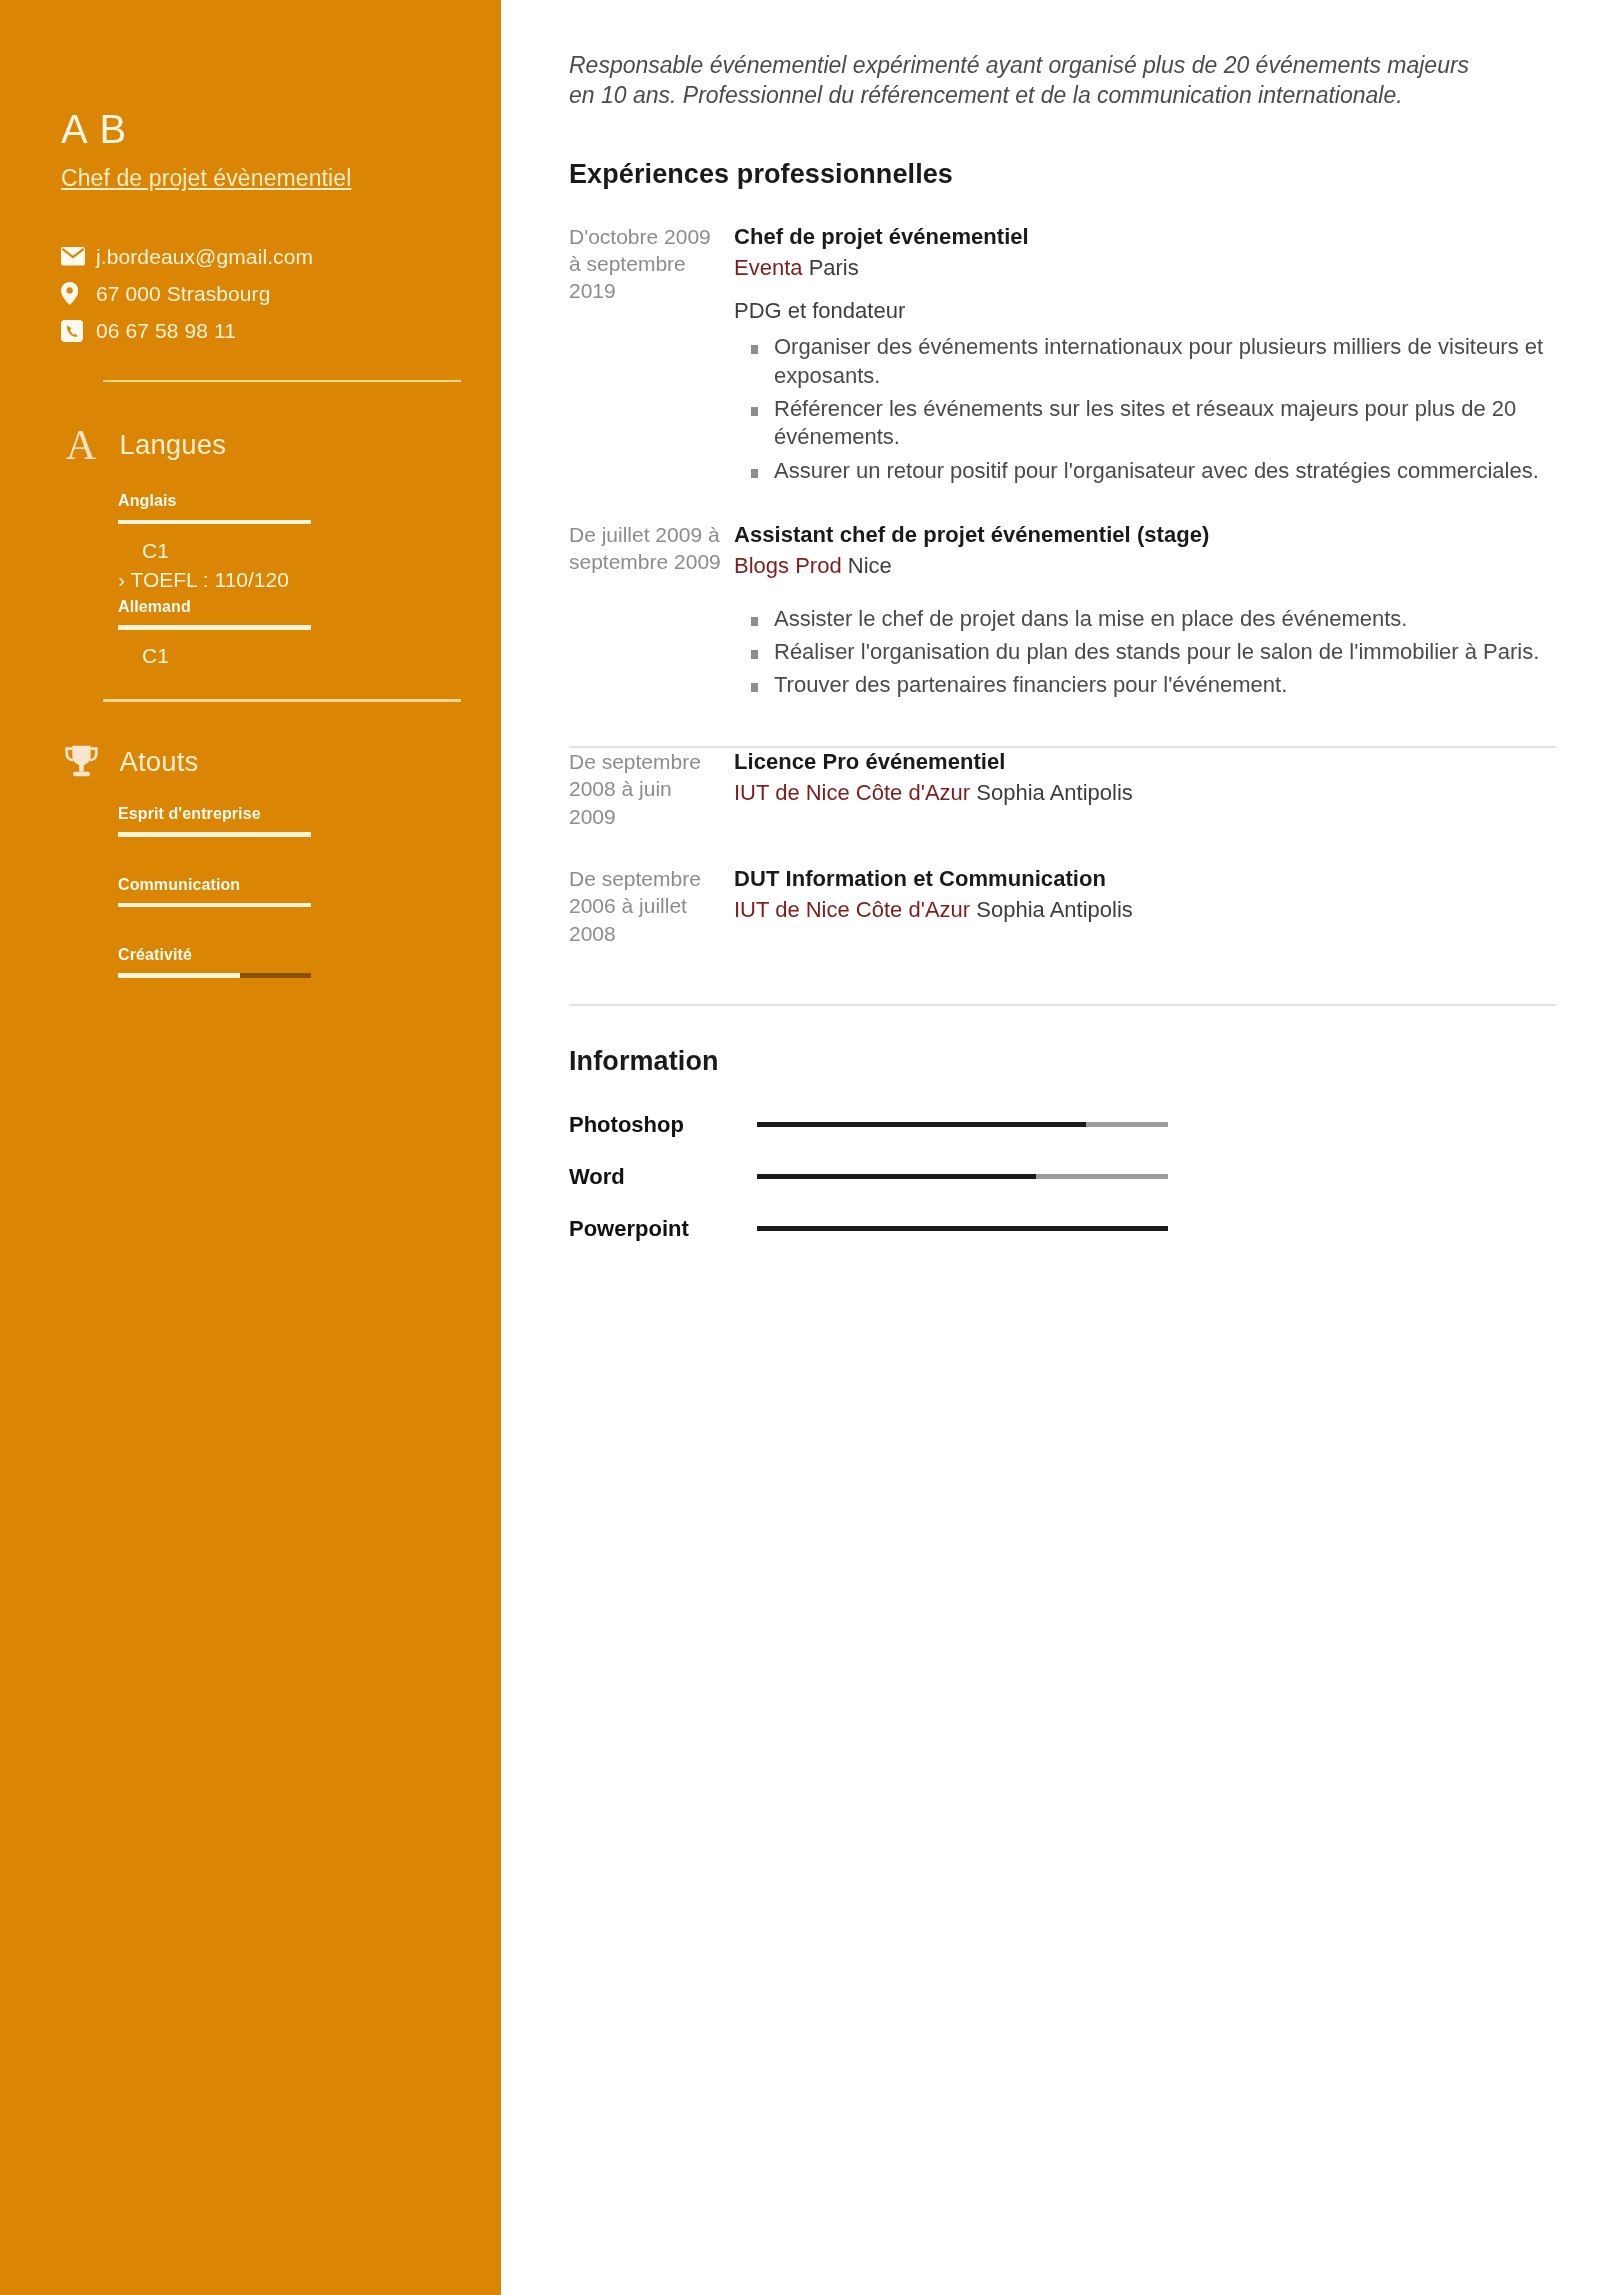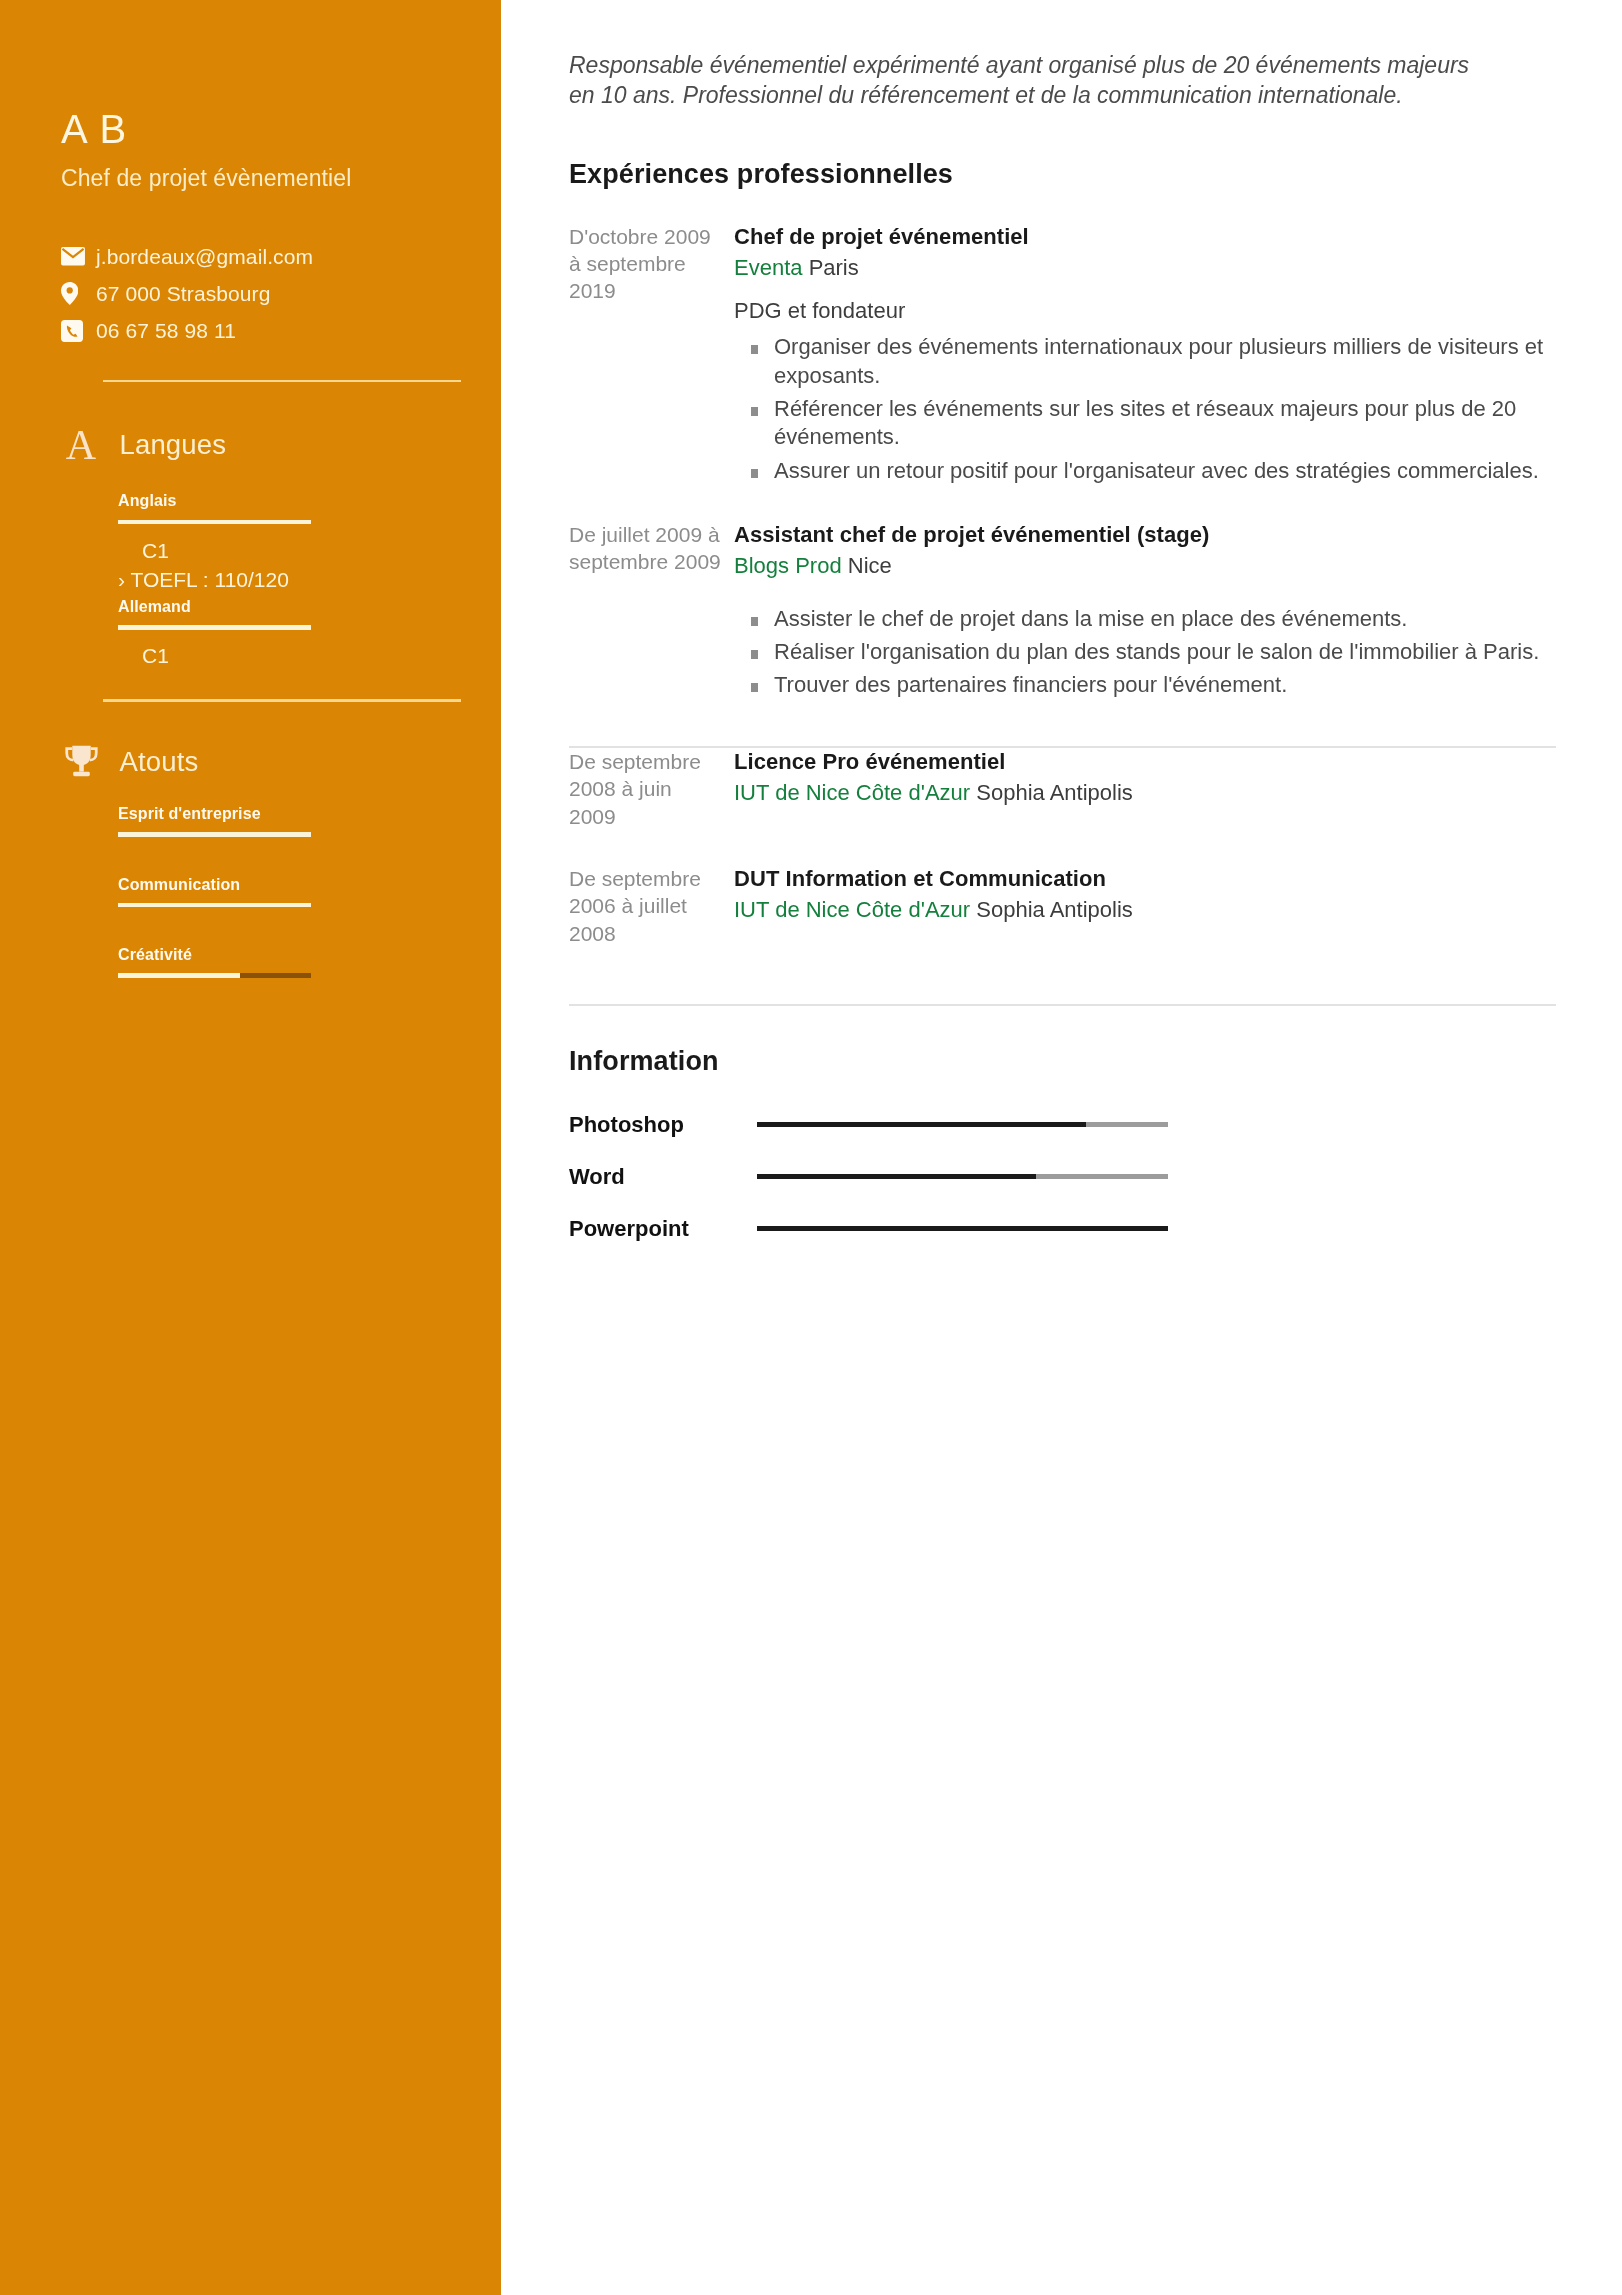--- a/index.html
+++ b/index.html
@@ -36,20 +36,21 @@
     letter-spacing: 1.4px;
     line-height: 1.05;
   }
   .job-title {
     margin-top: 14.7px;
     font-size: 23px;
     font-weight: 400;
     color: #fbedc8;
     letter-spacing: 0.1px;
     white-space: nowrap;
+    text-decoration: underline;
   }
 
   .contact-list { margin-top: 53px; }
   .contact-row {
     display: flex;
     align-items: center;
     margin-bottom: 13px;
     color: #fdf3d8;
     font-size: 21px;
   }
@@ -185,21 +186,21 @@
     color: #1a1a1a;
     letter-spacing: 0.05px;
     line-height: 1.25;
   }
   .entry-org {
     font-size: 22px;
     line-height: 1.35;
     color: #3d3d3d;
     margin-top: 2.8px;
   }
-  .org-name { color: #15803d; }
+  .org-name { color: #7f1d1d; }
   .entry-sub {
     font-size: 22px;
     color: #3d3d3d;
     margin-top: 15px;
   }
   .bullets { margin-top: 9.2px; list-style: none; }
   .bullets li {
     position: relative;
     padding-left: 40px;
     font-size: 22px;

